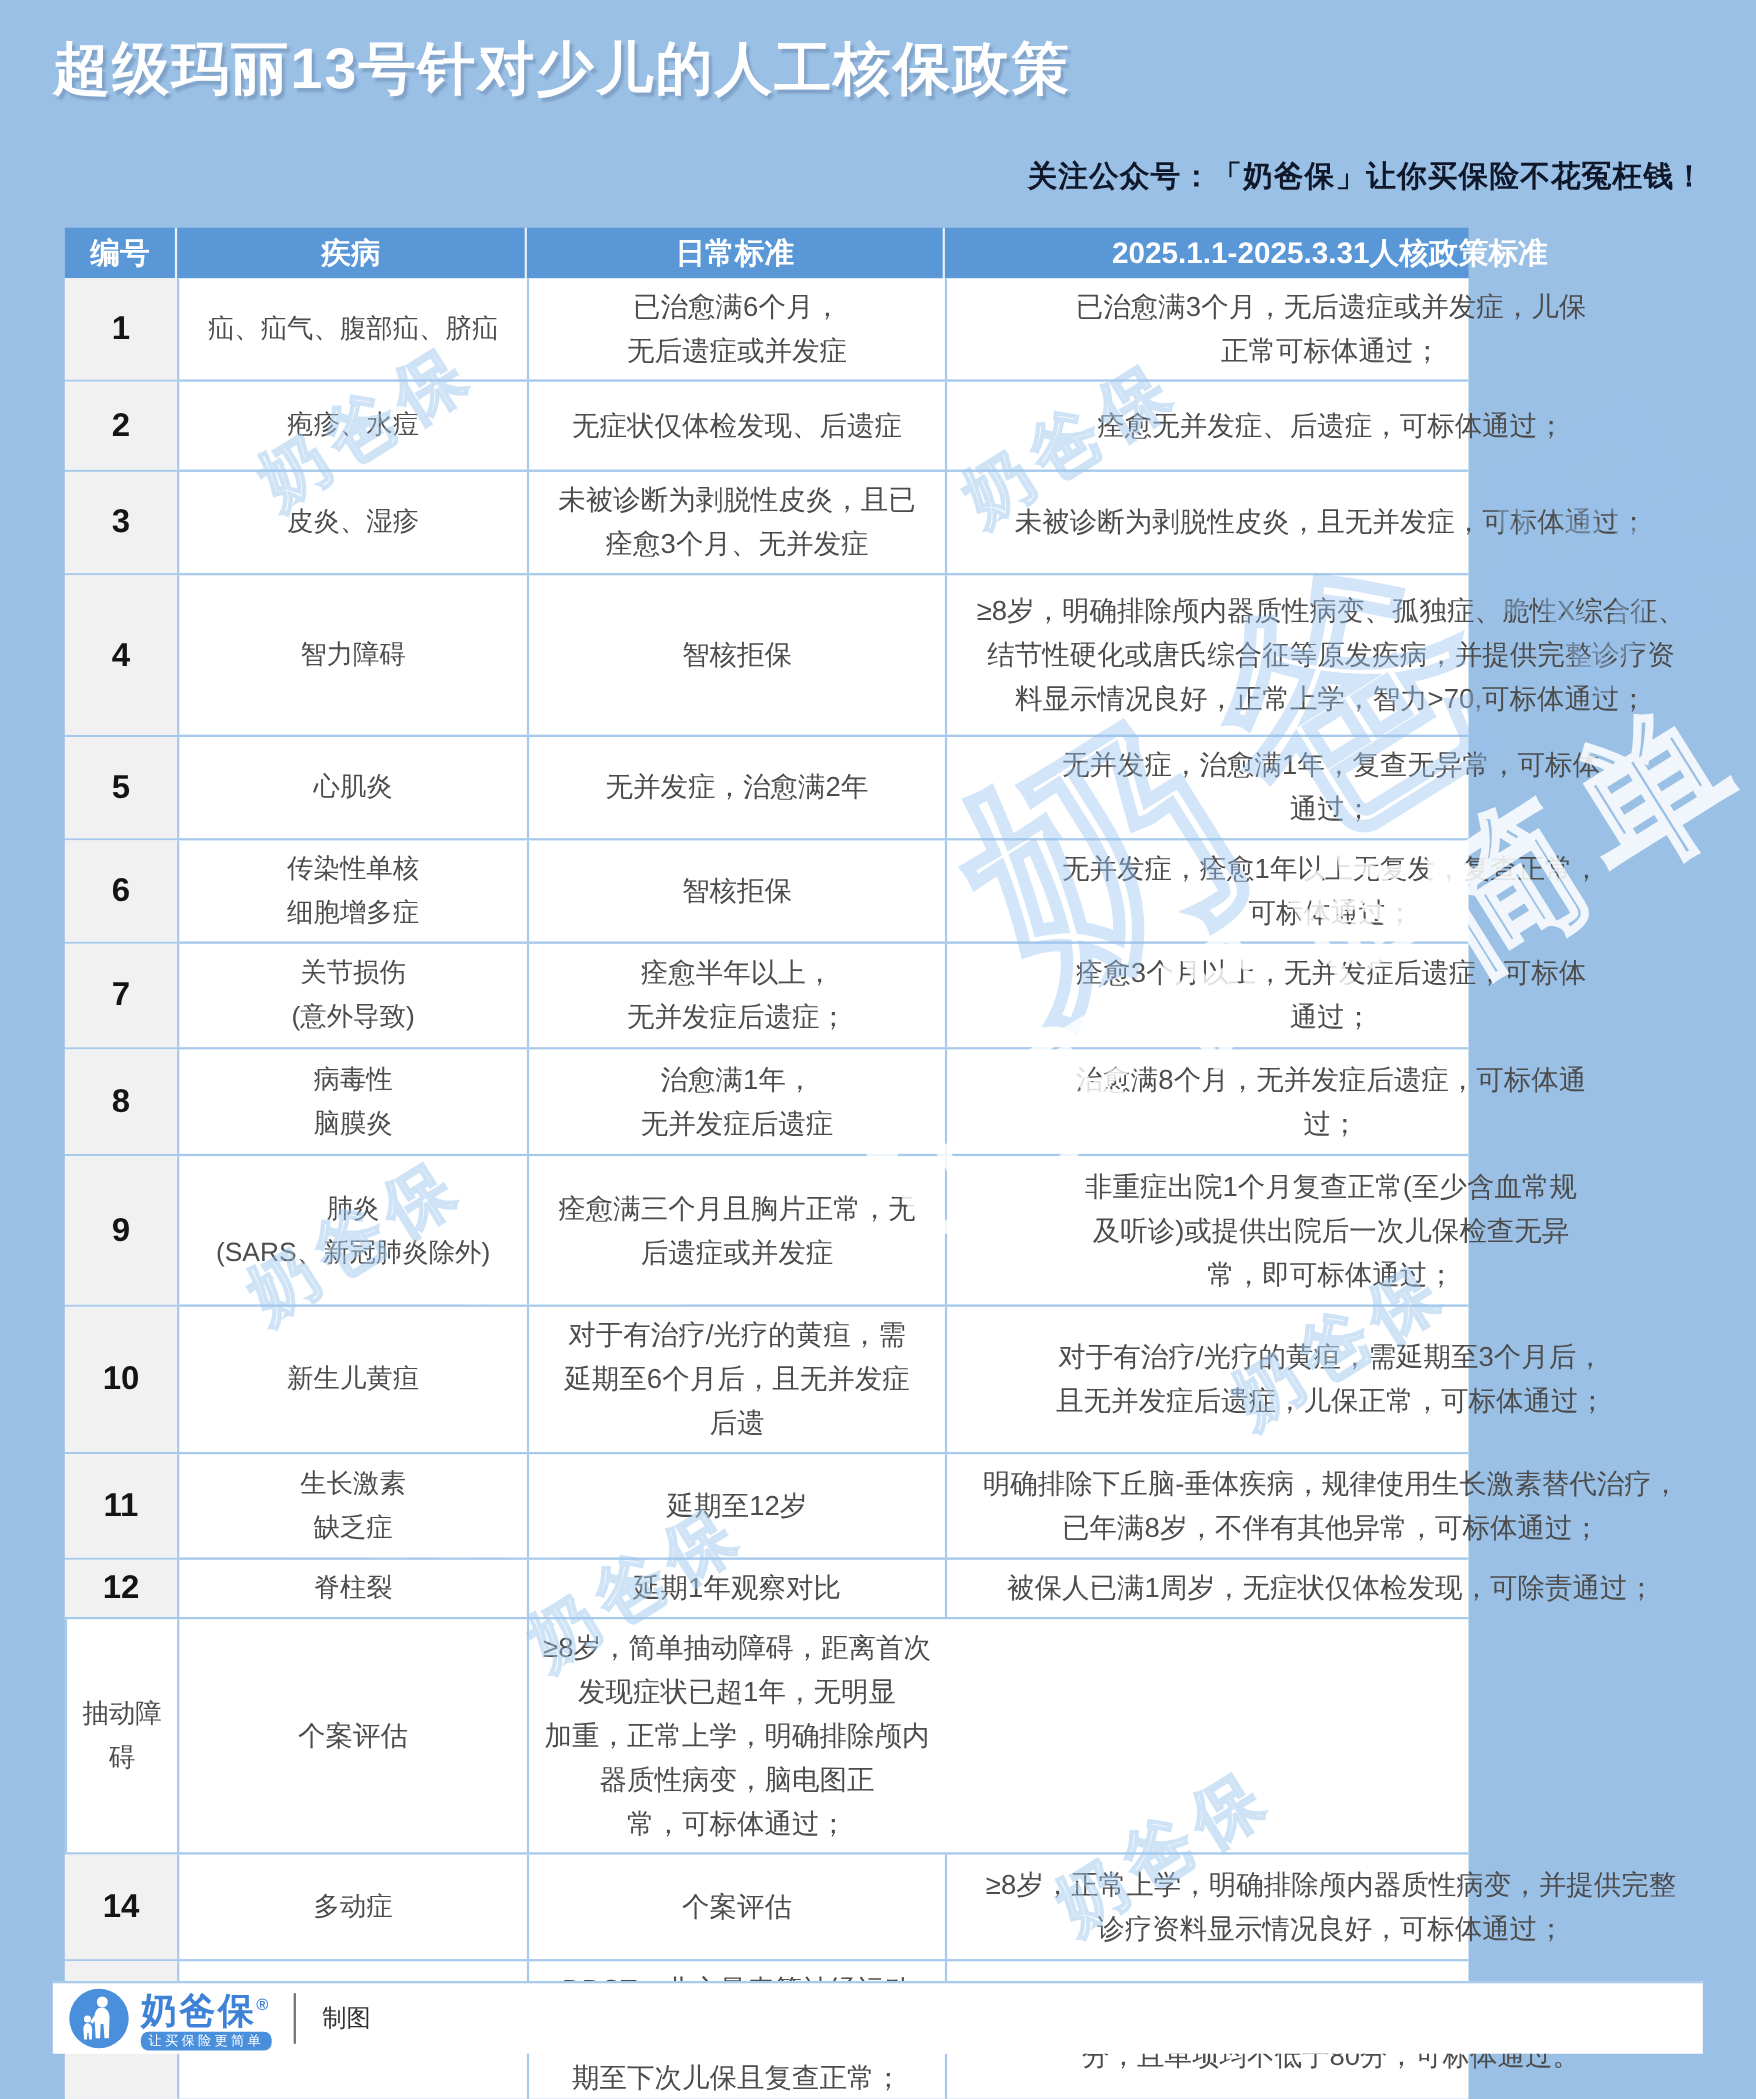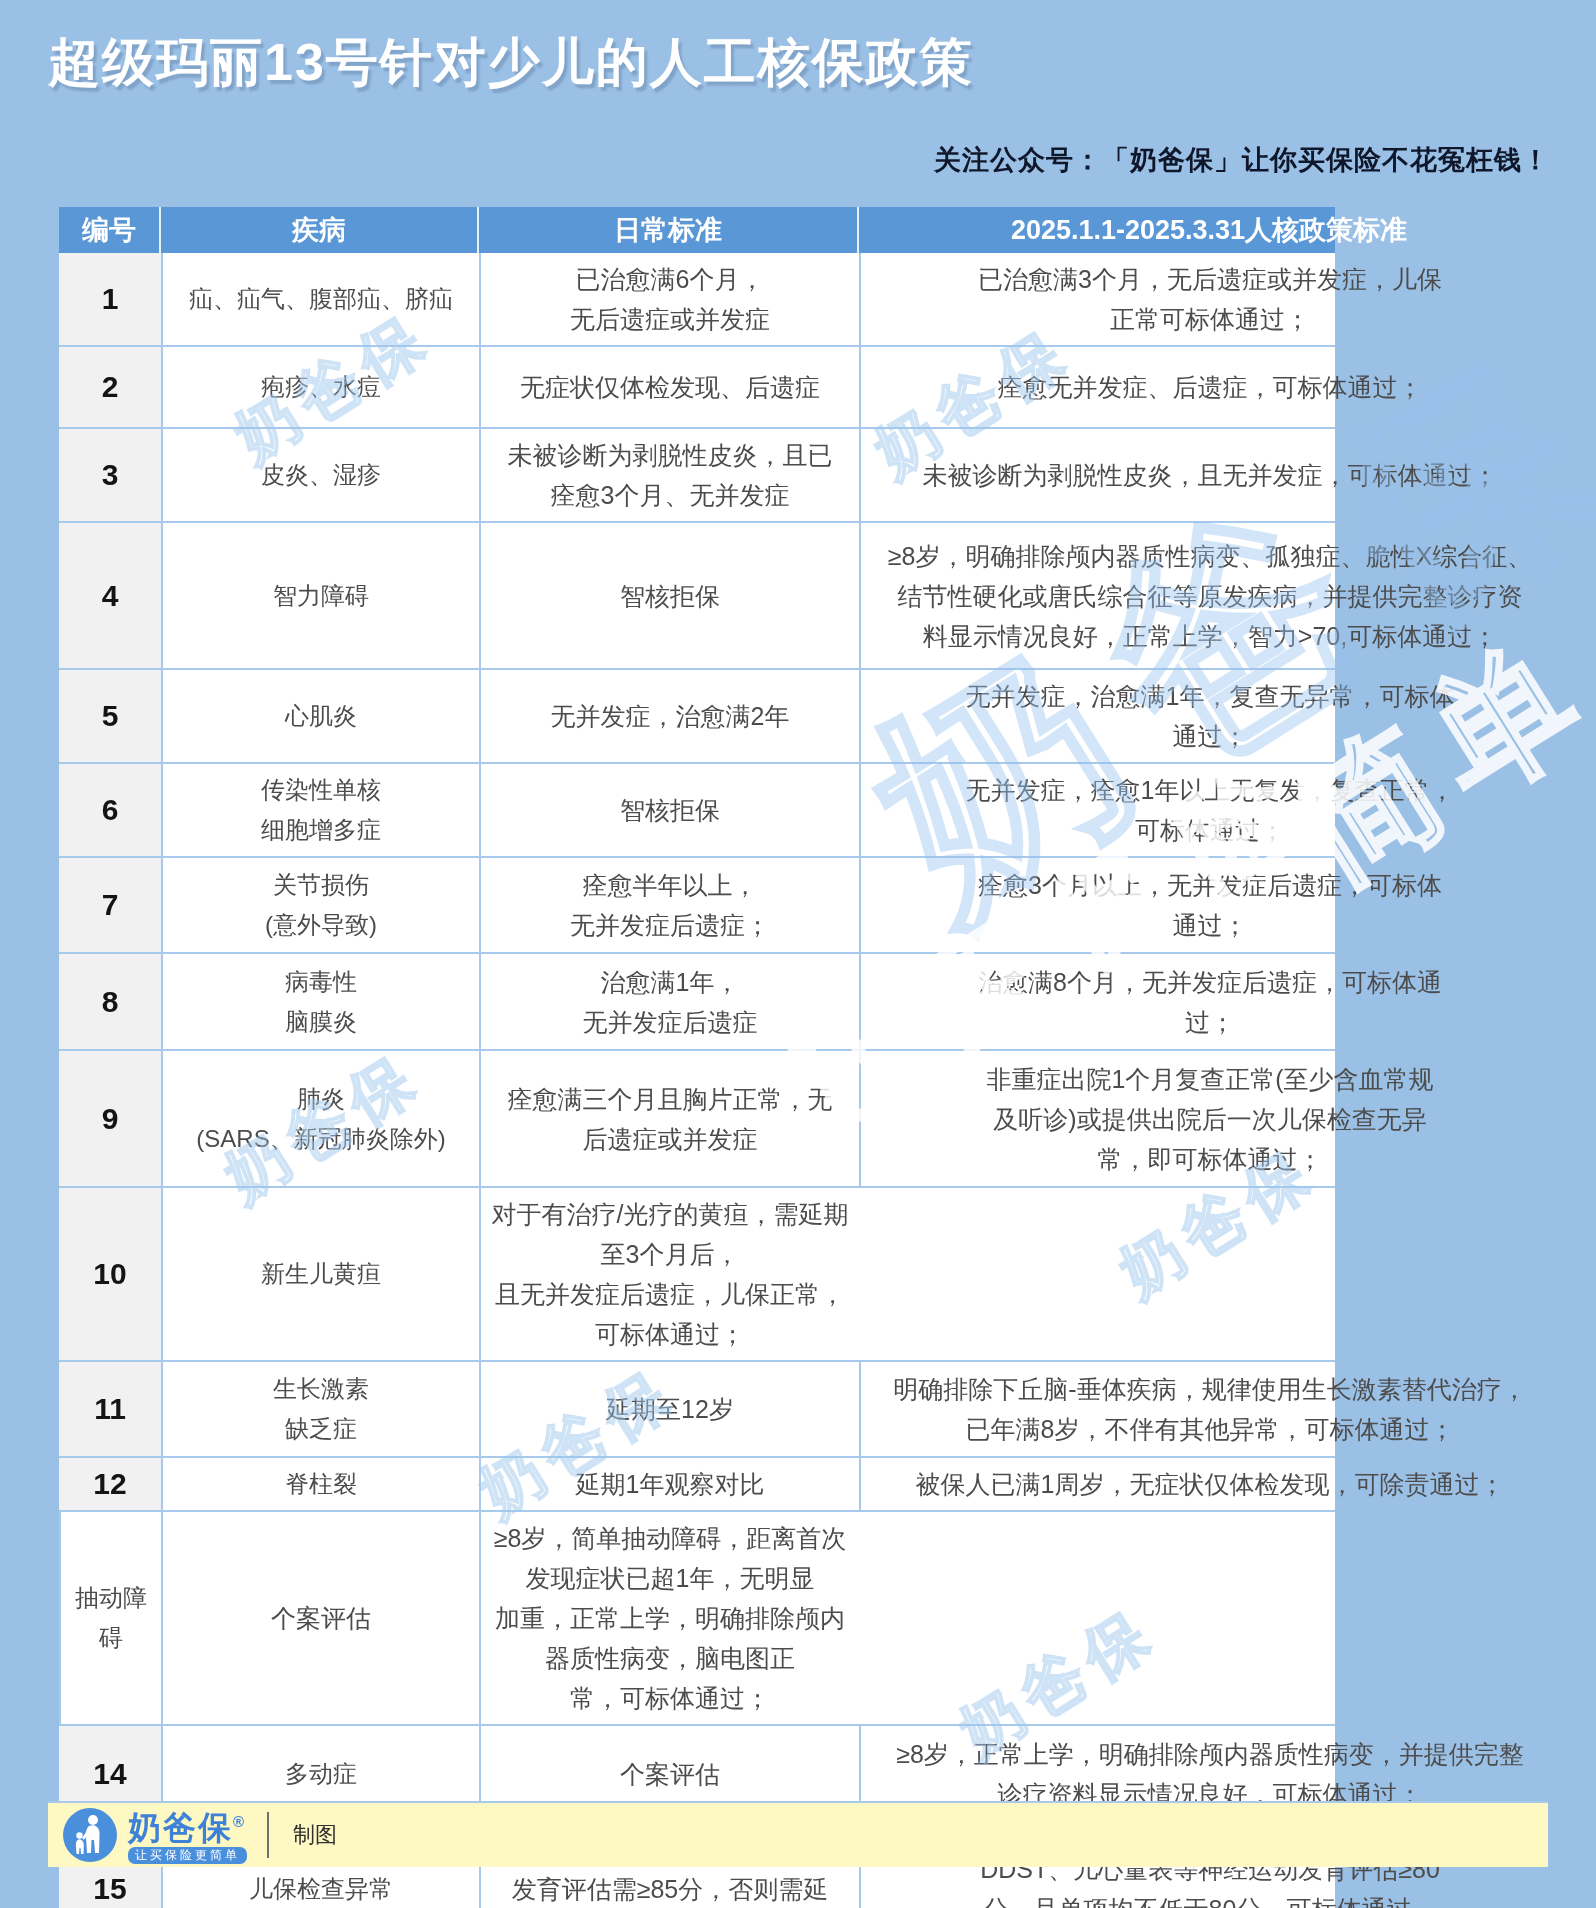--- a/index.html
+++ b/index.html
@@ -52,21 +52,21 @@
   .td.no{
     border-left:none;background:#f1f1f1;
     font-weight:bold;color:#141414;font-size:30px;
   }
   .td.disease{font-size:24px;}
   .td.daily,.td.policy{font-size:25px;}
 
   
   .footer{
     position:absolute;left:48px;top:1801px;width:1500px;height:66px;
-    background:#fef9c3;display:flex;align-items:center;
+    background:#ffffff;display:flex;align-items:center;
     padding-left:14px;box-sizing:border-box;border-top:2px solid #a6c9ec;
   }
   .logo{display:flex;align-items:center;}
   .logo svg{display:block;}
   .brandwrap{margin-left:10px;display:flex;flex-direction:column;align-items:flex-start;}
   .brand{color:#3e82d8;font-size:33px;font-weight:bold;line-height:32px;letter-spacing:2px;}
   .reg{font-size:15px;vertical-align:super;font-weight:bold;}
   .pill{
     background:#4a8fdc;color:#ffffff;font-size:12px;letter-spacing:3px;
     border-radius:7px;padding:2px 7px;margin-top:3px;line-height:13px;
@@ -195,20 +195,23 @@
 (SARS、新冠肺炎除外)</div>
           <div class="td daily">痊愈满三个月且胸片正常，无
 后遗症或并发症</div>
           <div class="td policy">非重症出院1个月复查正常(至少含血常规
 及听诊)或提供出院后一次儿保检查无异
 常，即可标体通过；</div>
         </div>
         <div class="tr" style="min-height: 130px;">
           <div class="td no">10</div>
           <div class="td disease">新生儿黄疸</div>
+          <div class="td daily">对于有治疗/光疗的黄疸，需
+延期至6个月后，且无并发症
+后遗</div>
           <div class="td policy">对于有治疗/光疗的黄疸，需延期至3个月后，
 且无并发症后遗症，儿保正常，可标体通过；</div>
         </div>
         <div class="tr" style="min-height: 94px;">
           <div class="td no">11</div>
           <div class="td disease">生长激素
 缺乏症</div>
           <div class="td daily">延期至12岁</div>
           <div class="td policy">明确排除下丘脑-垂体疾病，规律使用生长激素替代治疗，
 已年满8岁，不伴有其他异常，可标体通过；</div>

